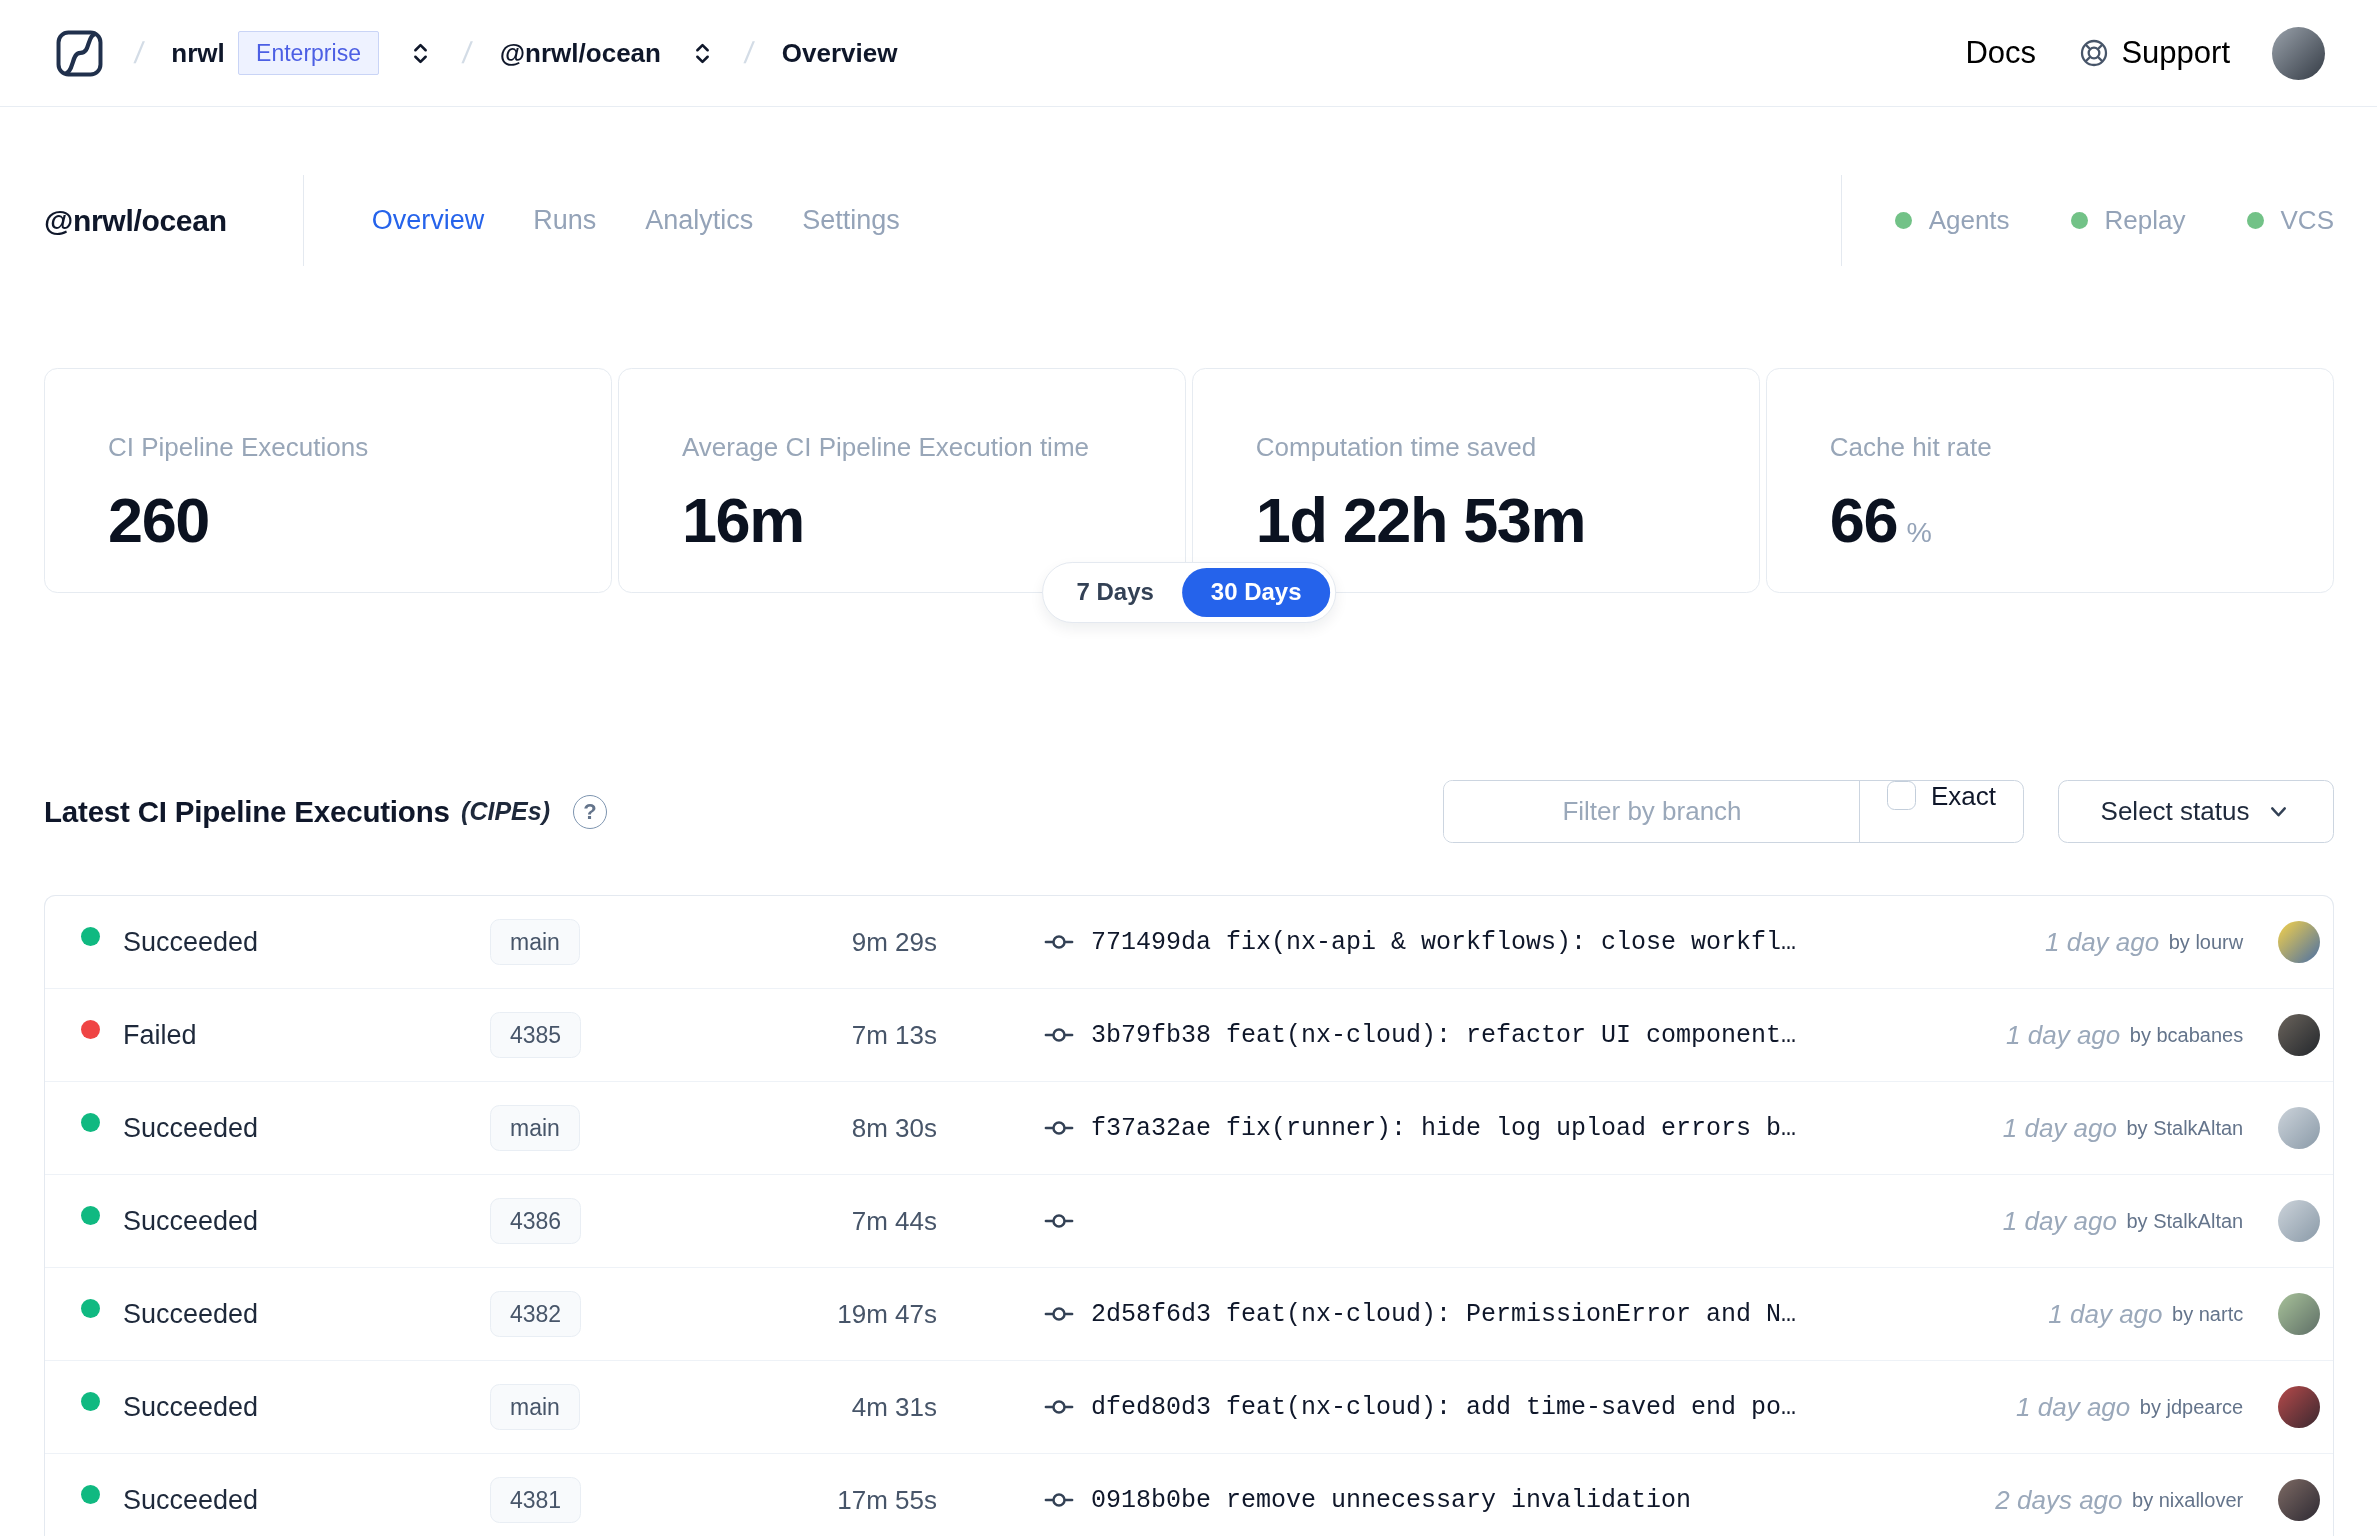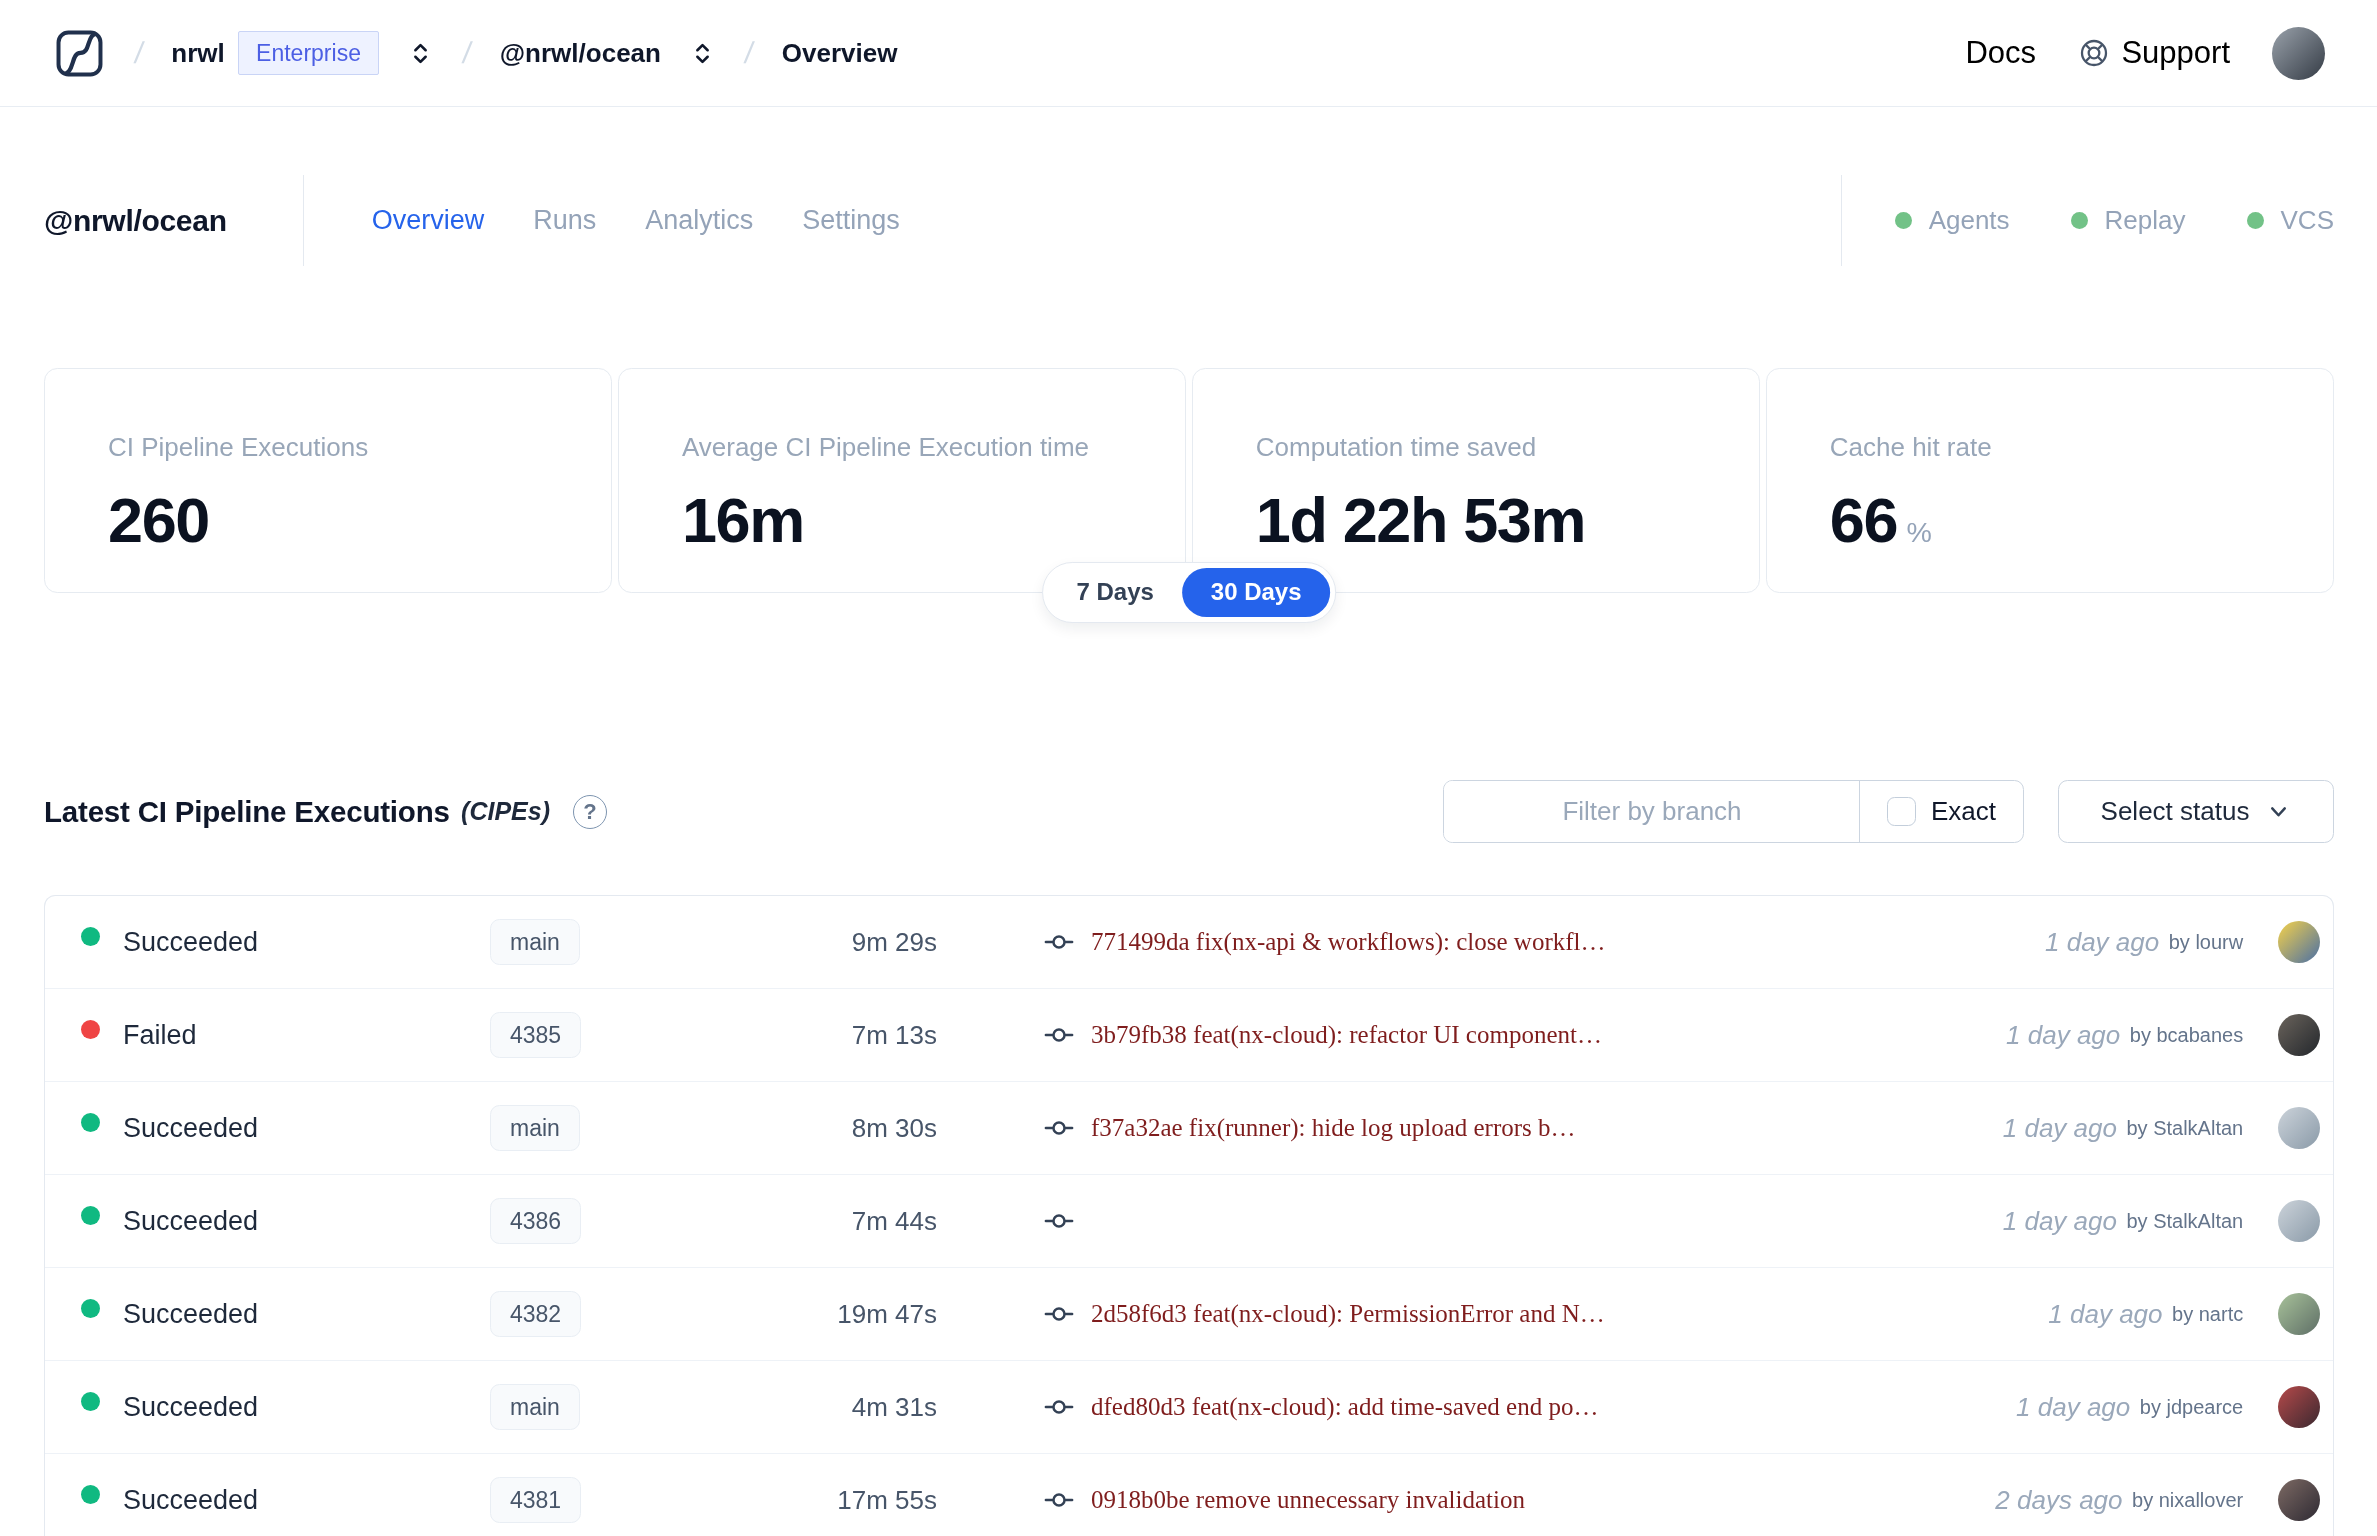--- a/index.html
+++ b/index.html
@@ -60,21 +60,21 @@
          color:#1e293b; margin-left:11.4px; }
   .help-icon { width:34px; height:34px; border:1.9px solid #7e95b0; border-radius:50%;
          color:#64748b; font-size:22px; font-weight:700; display:flex; align-items:center;
          justify-content:center; margin-left:23px; cursor:pointer; }
   .section-spacer { flex:1; }
   .filter-group { display:flex; align-items:stretch; height:63px; border:1px solid #ccd5e0;
          border-radius:9.5px; overflow:hidden; background:#fff; }
   .branch-input { width:415px; border:none; outline:none; padding:0 25px; font-size:26px;
          color:#0f172a; font-family:"Liberation Sans", sans-serif;text-align:center; }
   .branch-input::placeholder { color:#9aa8ba; }
-  .exact-seg { display:flex; align-items:center; gap:15px; padding:0 27px;
+  .exact-seg { display:flex; gap:15px; padding:0 27px;
          border-left:1px solid #ccd5e0; }
   .checkbox { width:28.5px; height:28.5px; border:1.9px solid #c3cedb; border-radius:7.6px;
          background:#fff; cursor:pointer; }
   .exact-label { font-size:26px; color:#0f172a; }
   .status-select { margin-left:34px; width:276px; height:63px; border:1px solid #ccd5e0;
          border-radius:9.5px; background:#fff; display:flex; align-items:center;
          justify-content:center; gap:17px; font-size:26px; font-weight:500; color:#1e293b;
          cursor:pointer; }
 
   
@@ -86,21 +86,21 @@
          cursor:pointer; }
   .cell-status { display:flex; gap:23px; }
   .status-dot { width:19px; height:19px; border-radius:50%; }
   .status-label { font-size:27px; font-weight:500; color:#1e293b; }
   .branch-badge { display:inline-block; font-size:23px; color:#475569; background:#f8fafc;
          border:1px solid #e9eef4; border-radius:9.5px; padding:8.6px 19px; }
   .cell-duration { font-size:26px; color:#475569; text-align:right; }
   .cell-commit { display:flex; align-items:center; gap:17px; padding-left:107px;
          overflow:hidden; }
   .commit-icon { flex:none; width:30px; height:30px; }
-  .commit-text { font-family:Liberation Serif, serif; font-size:25px; color:#7f1d1d;
+  .commit-text { font-family:Liberation Mono, monospace; font-size:25px; color:#0f172a;
          white-space:nowrap; }
   .cell-meta { display:flex; align-items:center; justify-content:flex-end; gap:9.5px; }
   .meta-time { font-size:26px; font-style:italic; color:#9aa8ba; }
   .meta-author { font-size:20px; color:#64748b; }
   .avatar-sm { width:42px; height:42px; border-radius:50%; margin-left:25px; flex:none; }
 </style>
 </head>
 <body>
 
 <div class="nav">

